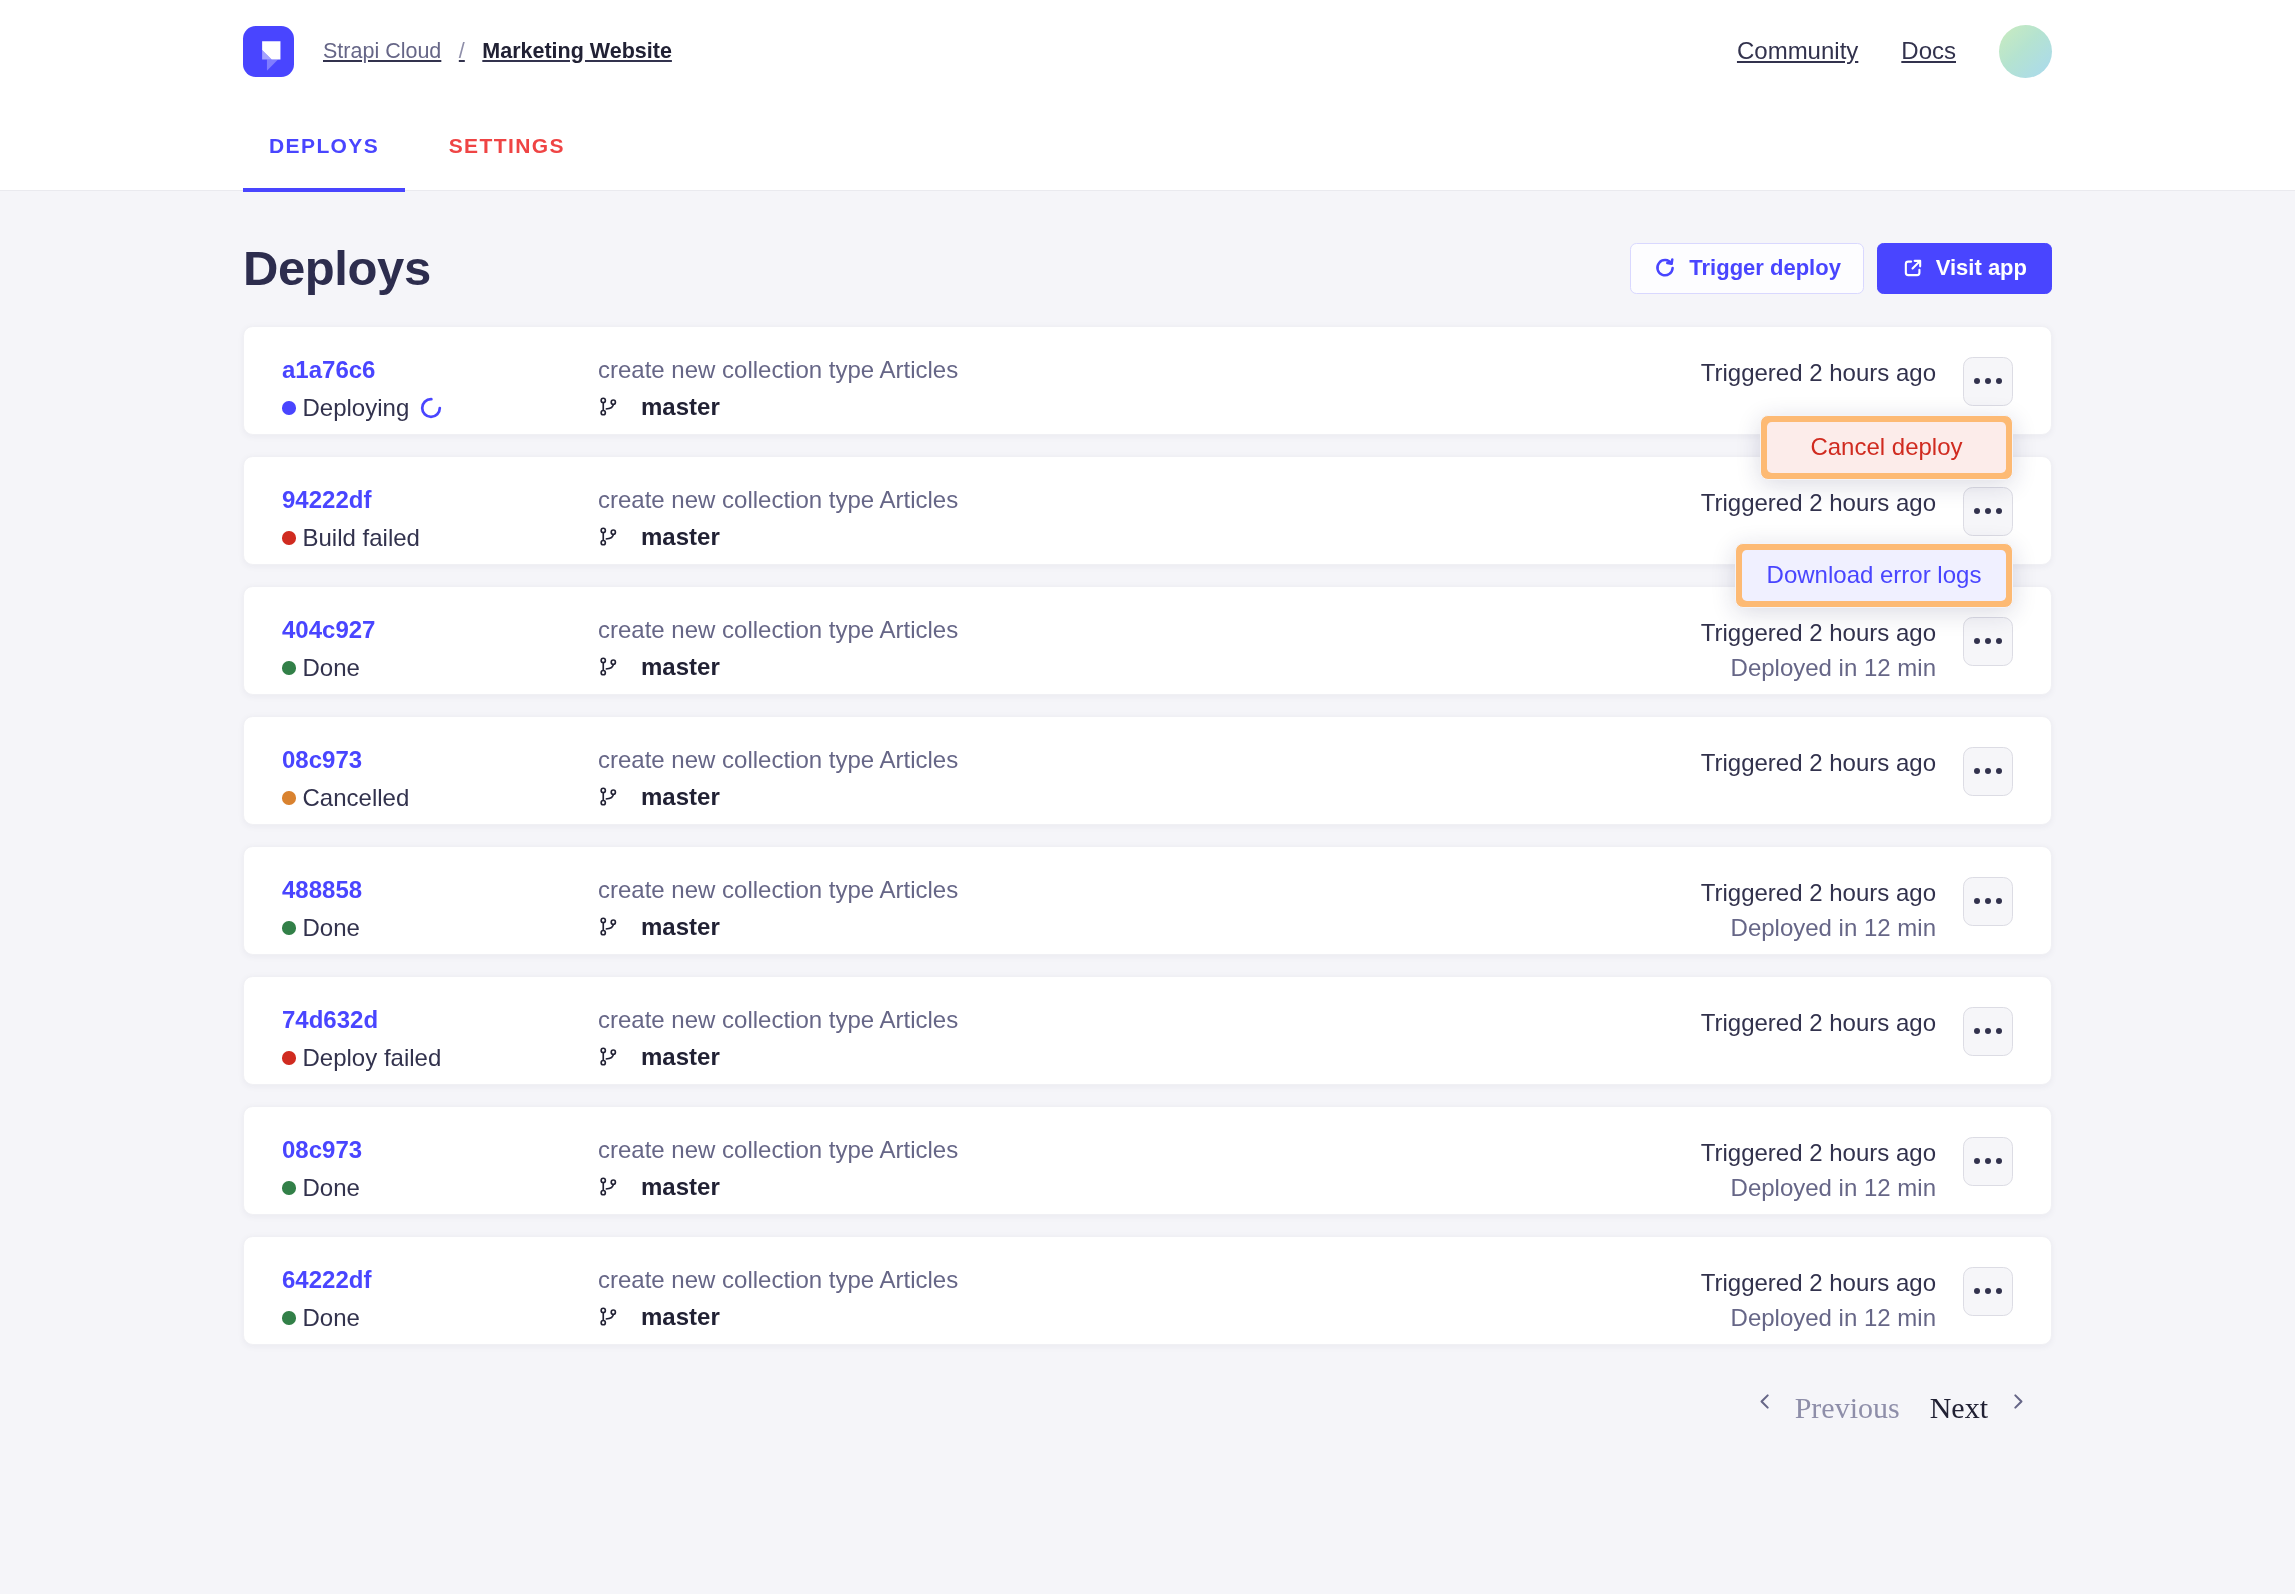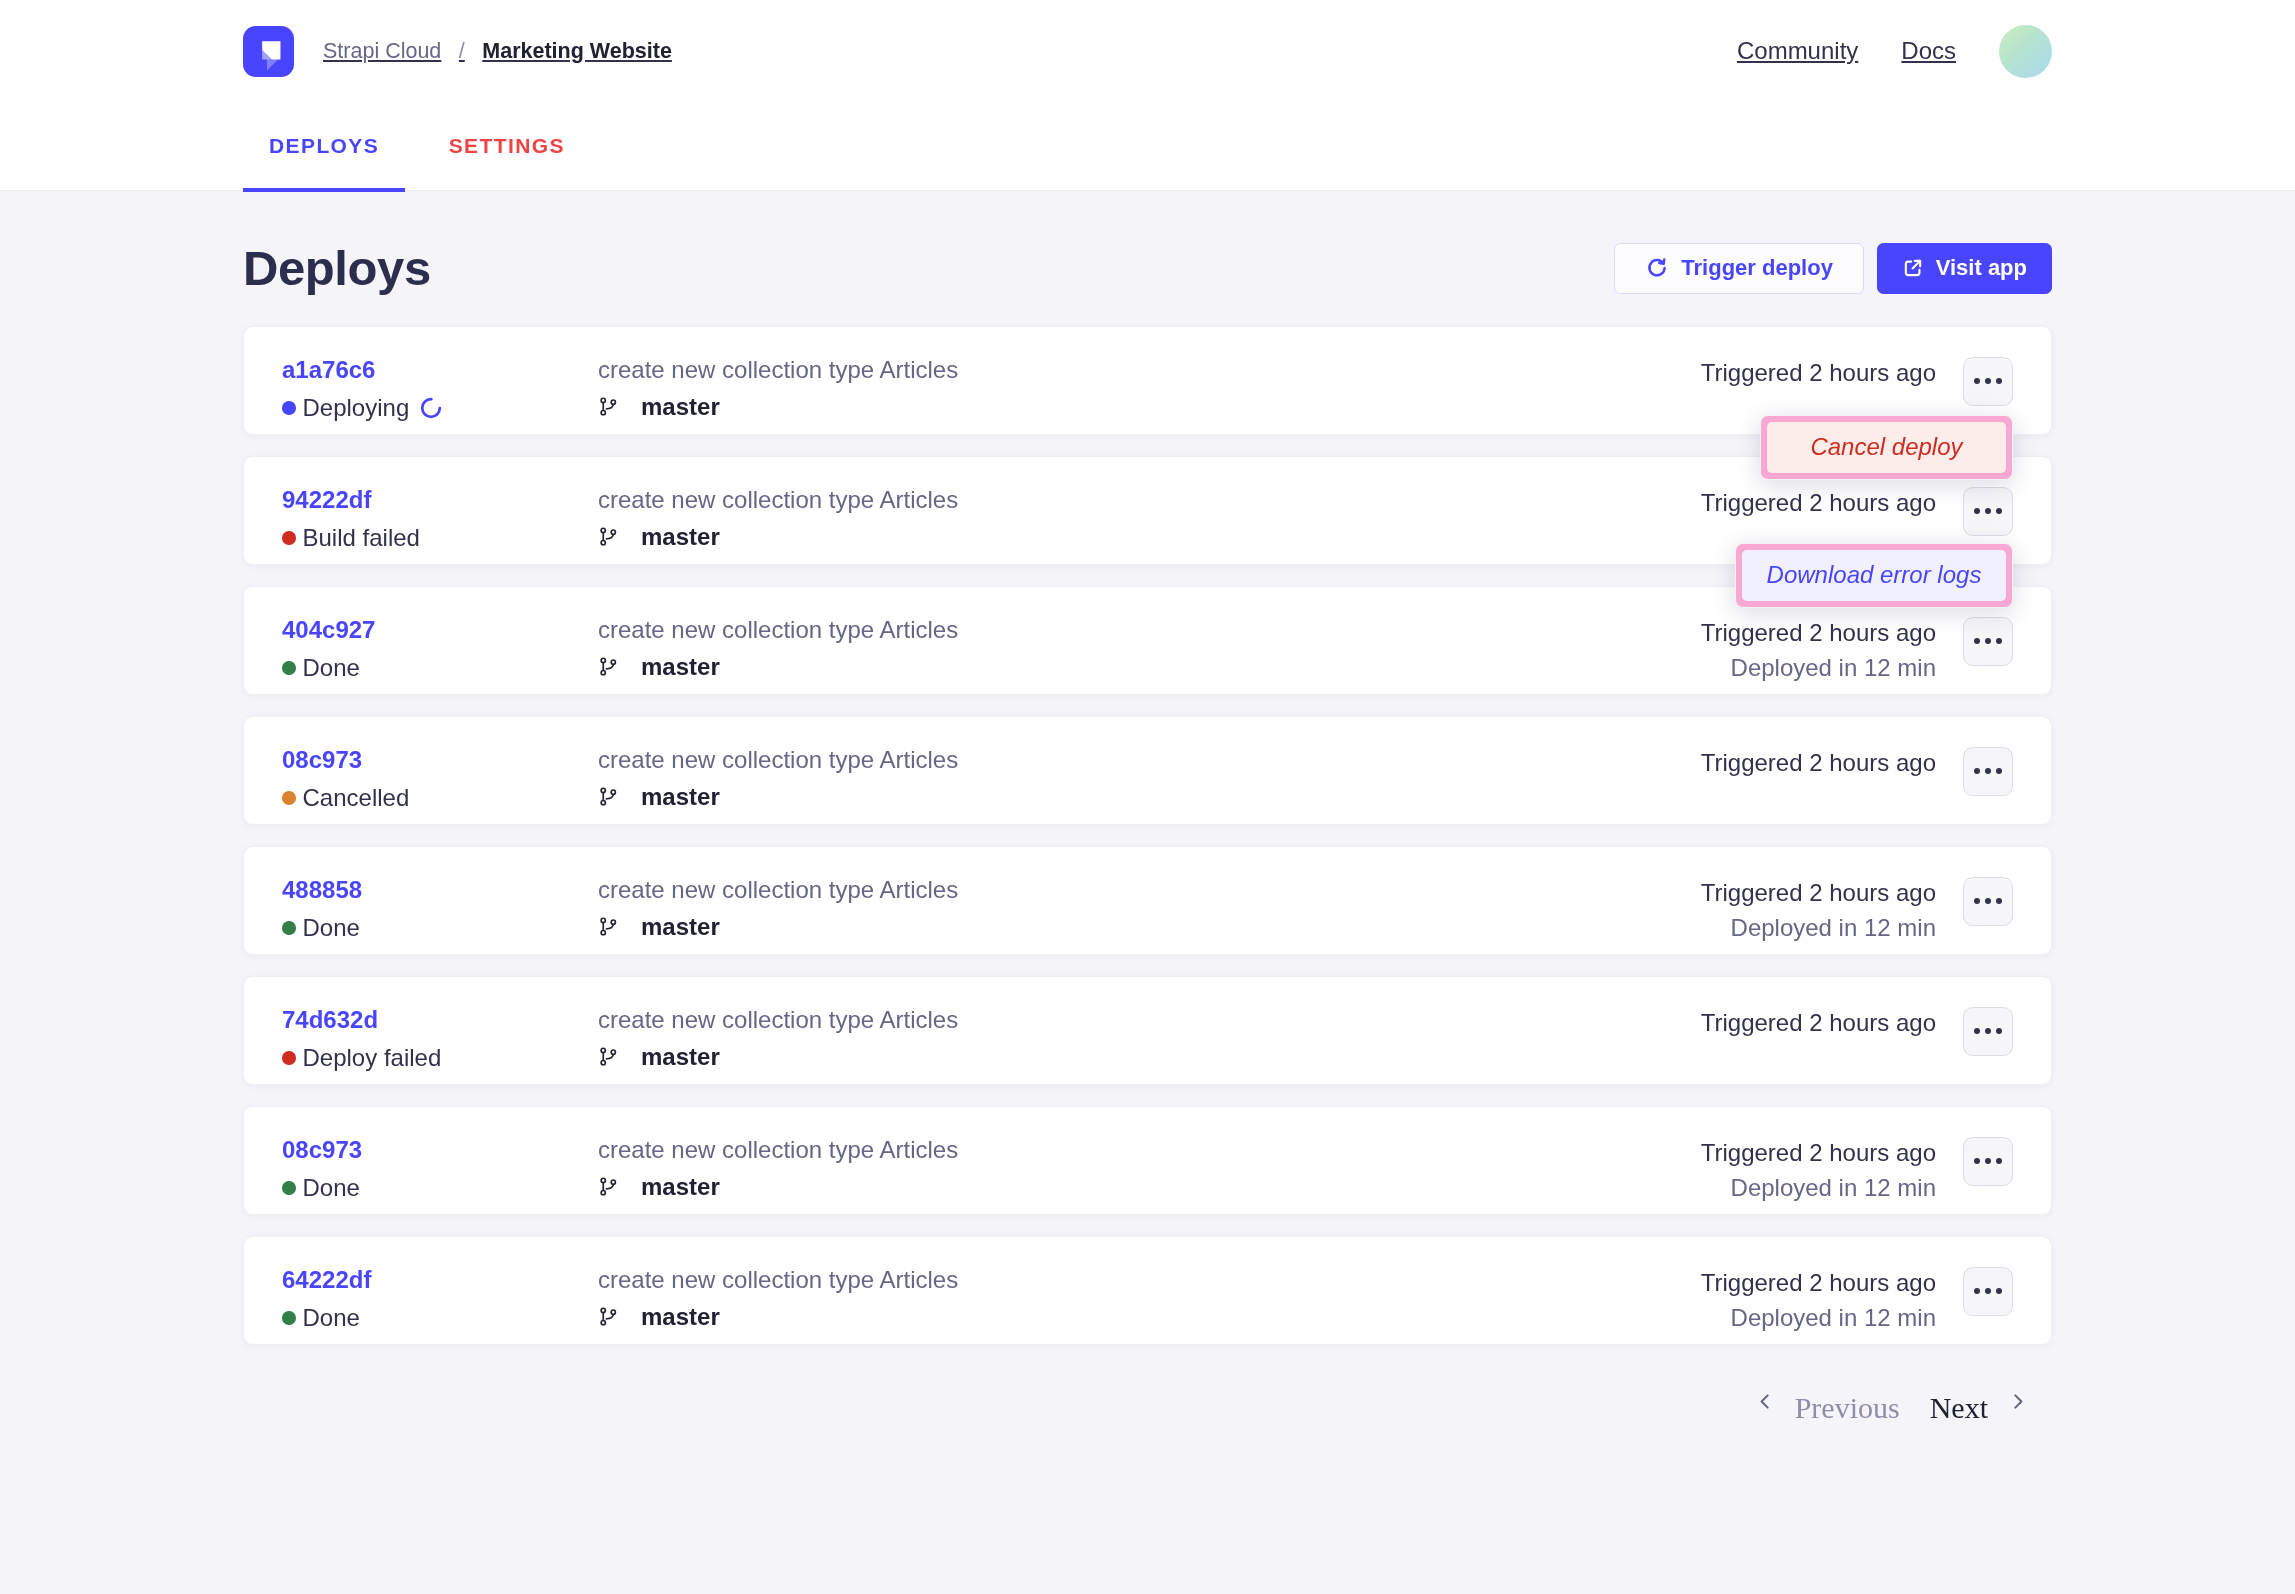--- a/index.html
+++ b/index.html
@@ -60,21 +60,21 @@
   .page-head {
     margin-top: 49px; display: flex; align-items: center; justify-content: space-between;
   }
   h1 { margin: 0; font-size: 49px; font-weight: 700; color: #2d2d4e; letter-spacing: -0.4px; }
   .actions { display: flex; align-items: center; gap: 12.8px; }
   .btn {
     height: 51px; border-radius: 6.4px; font-family: inherit;
     font-size: 22px; font-weight: 700;
     display: inline-flex; align-items: center; gap: 12px; cursor: pointer;
   }
-  .btn.secondary { background: #fdfdff; border: 1.6px solid #d9d8ff; color: #4945ff; padding: 0 30px; }
+  .btn.secondary { background: #fdfdff; border: 1.6px solid #d9d8ff; color: #4945ff; padding: 0 22px; }
   .btn.primary  { background: #4945ff; border: 1.6px solid #4945ff; color: #ffffff; padding: 0 24px; }
   .btn svg { flex: none; }
 
   
   .deploy-list { margin-top: 29.5px; display: flex; flex-direction: column; gap: 21px; }
   .card {
     position: relative; height: 109px;
     background: #fff; border: 0.8px solid #f0f0f4; border-radius: 9.6px;
     box-shadow: 0 1.6px 6.4px rgba(33,33,82,0.05);
     display: flex; padding: 0 38px;
@@ -96,22 +96,22 @@
     width: 50px; height: 49px; border-radius: 9.6px;
     background: #f6f6f9; border: 0.8px solid #dcdce4;
     display: flex; align-items: center; justify-content: center; gap: 4.8px;
     cursor: pointer; padding: 0;
   }
   .menu-btn .d { width: 6.4px; height: 6.4px; border-radius: 50%; background: #32324d; }
 
   
   .popover {
     position: absolute; right: 38px; z-index: 20;
-    background: #f9a8d4; border: 0.8px solid #f4f4f8; border-radius: 8px;
-    padding: 6.4px; box-shadow: 0 4.8px 24px rgba(33,33,82,0.16); font-style: italic;
+    background: #fdba74; border: 0.8px solid #f4f4f8; border-radius: 8px;
+    padding: 6.4px; box-shadow: 0 4.8px 24px rgba(33,33,82,0.16);
   }
   .pop-cancel   { top: 88px; width: 253px; }
   .pop-download { top: 86px; width: 278px; }
   .pop-item {
     height: 51px; border-radius: 4.8px; font-size: 24px;
     display: flex; align-items: center; justify-content: center; cursor: pointer;
   }
   .pop-item.danger  { background: #fcecea; color: #d02b20; }
   .pop-item.primary { background: #f0f0ff; color: #4945ff; }
 

